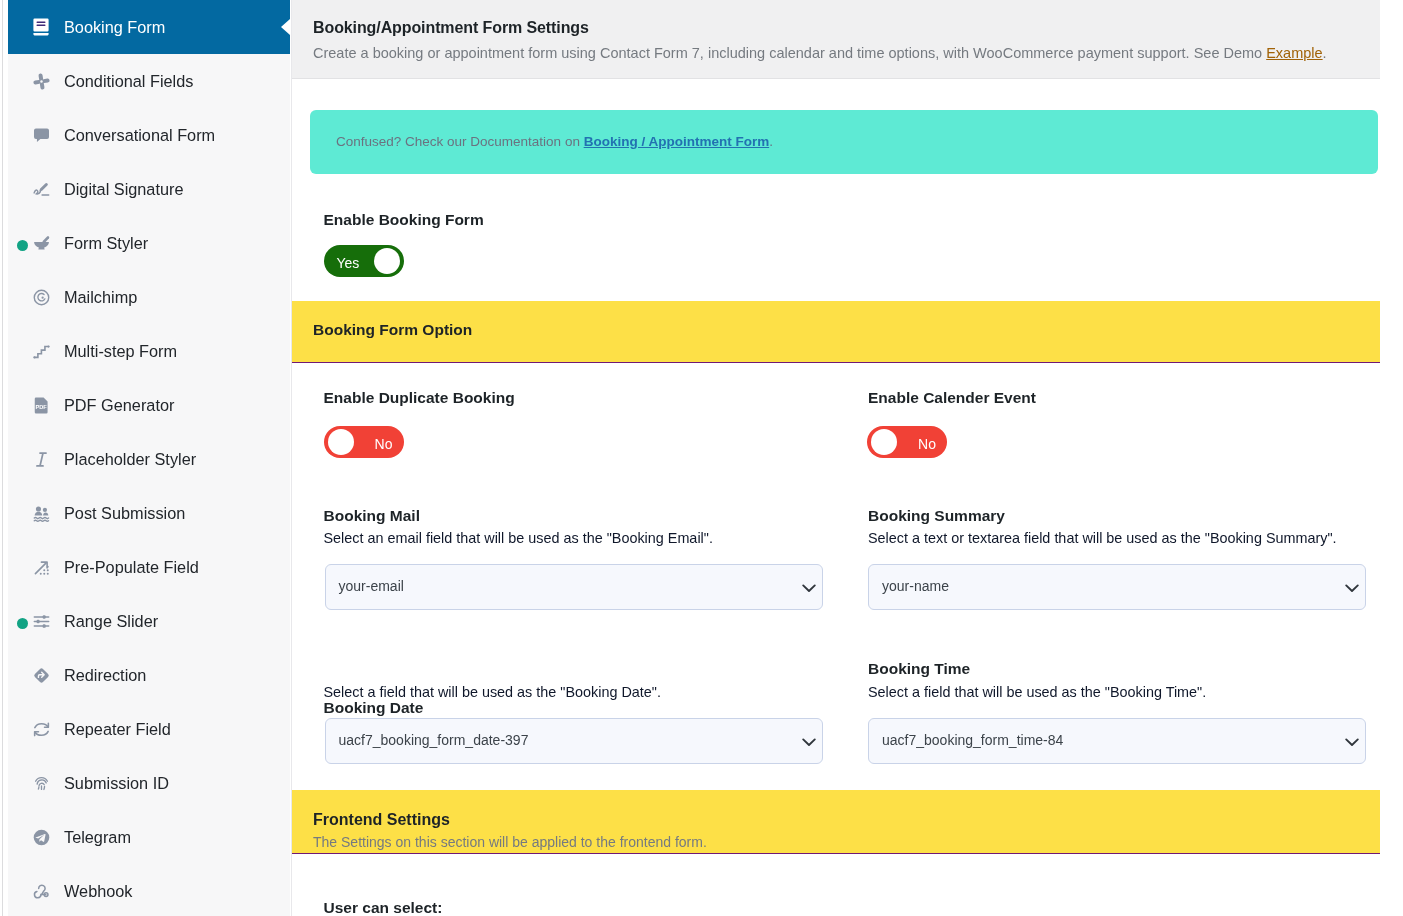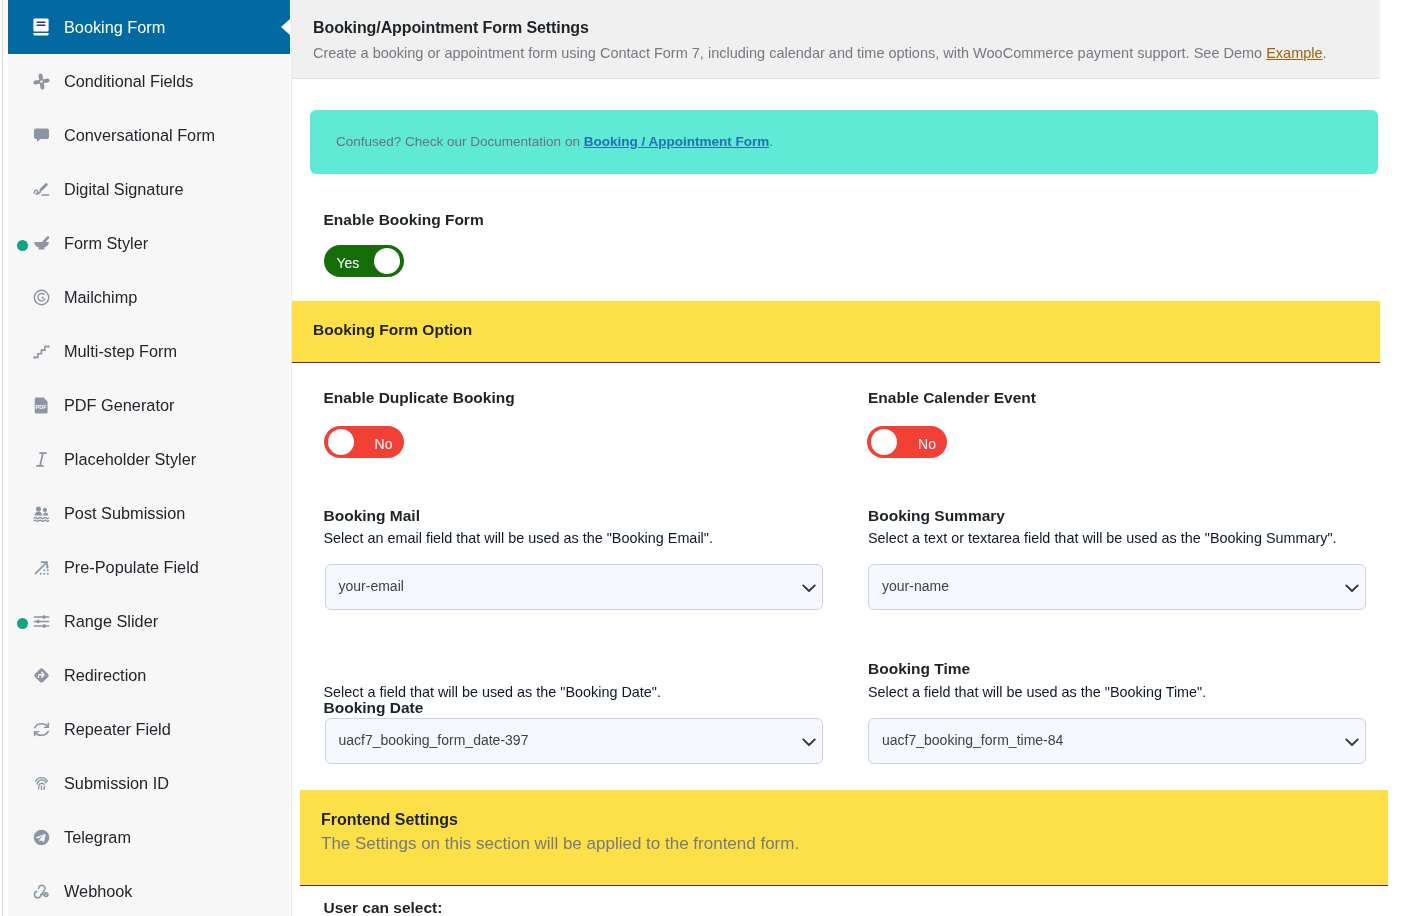--- a/index.html
+++ b/index.html
@@ -29,21 +29,21 @@
 .toggle { position:absolute; width:80px; height:32px; border-radius:16px; color:#fff; font-size:14px; font-weight:normal; line-height:1; }
 .toggle.yes { background:#166e0a; }
 .toggle.no { background:#f14136; }
 .toggle .knob { position:absolute; top:3px; width:26px; height:26px; border-radius:50%; background:#fff; }
 .toggle.yes .knob { right:3.5px; }
 .toggle.no .knob { left:4px; }
 .toggle.yes .t { position:absolute; left:13px; top:11px; }
 .toggle.no .t { position:absolute; right:11px; top:11px; }
 .band { position:absolute; left:0; width:100%; background:#fde047; border-bottom:1px solid #701a75; }
 .band h2 { position:absolute; left:22px; font-size:15.5px; line-height:1; color:#1d2327; }
-.band p { position:absolute; left:22px; font-size:17px; line-height:1; color:#757a80; }
+.band p { position:absolute; left:22px; font-size:14px; line-height:1; color:#757a80; }
 .sel { position:absolute; width:498px; height:46px; background:#f6f8fd; border:1px solid #c9d3e8; border-radius:6px; }
 .sel .tx { position:absolute; left:13px; top:13.5px; font-size:14px; line-height:1; color:#3c434a; }
 .sel svg { position:absolute; right:5px; top:15px; }
 </style>
 </head>
 <body>
 <div class="vline"></div>
 <div class="sidebar">
 <div class="mi active">
       <span class="ic">
@@ -300,18 +300,18 @@
     </div>
   <div class="lbl" style="left:576px; top:661px;">Booking Time</div>
   <div class="desc" style="left:576px; top:685px;">Select a field that will be used as the "Booking Time".</div>
   <div class="sel" style="left:576px; top:718px;">
       <span class="tx">uacf7_booking_form_time-84</span>
       <svg width="16" height="16" viewBox="0 0 16 16">
         <path d="M2.2 5.4 L8 11 L13.8 5.4" fill="none" stroke="#30363c" stroke-width="1.9" stroke-linecap="round" stroke-linejoin="round"></path>
       </svg>
     </div>
 
-  <div class="band" style="top:790px; height:96px;margin-left:8px;">
+  <div class="band" style="top:790px; height:64px;">
       <h2 style="top:21.5px; left:21px; font-size:16px;">Frontend Settings</h2>
       <p style="top:44.5px; left:21px;">The Settings on this section will be applied to the frontend form.</p>
     </div>
   <div class="lbl" style="left:31.5px; top:899.5px;">User can select:</div>
 </div>
 
 </body></html>

